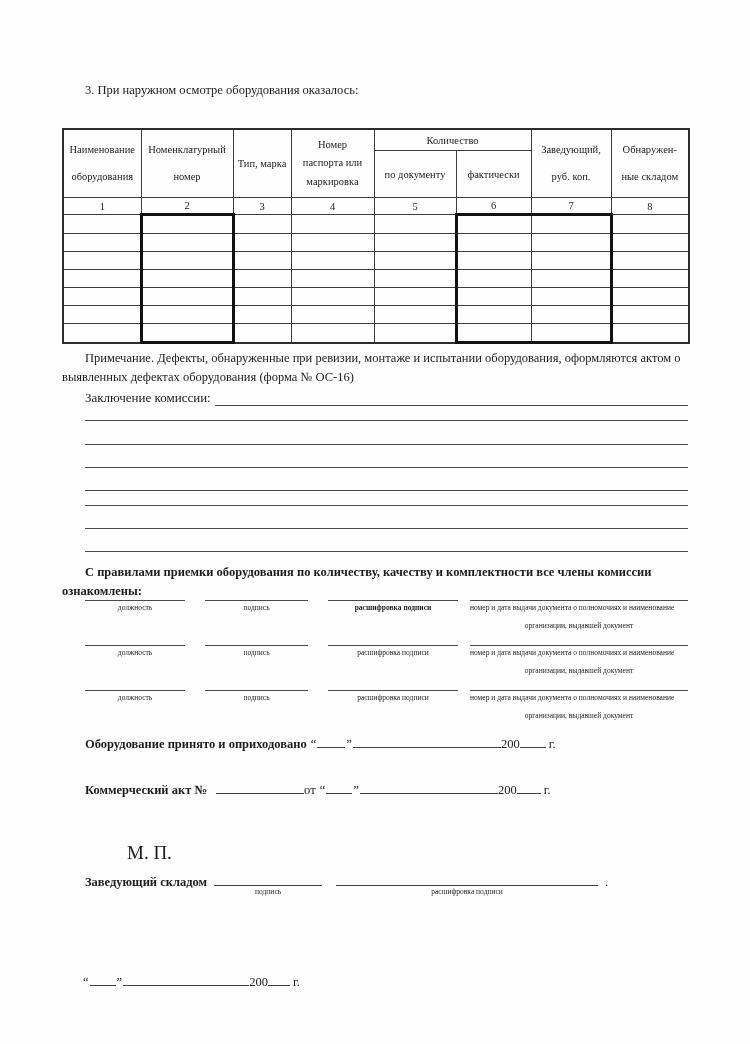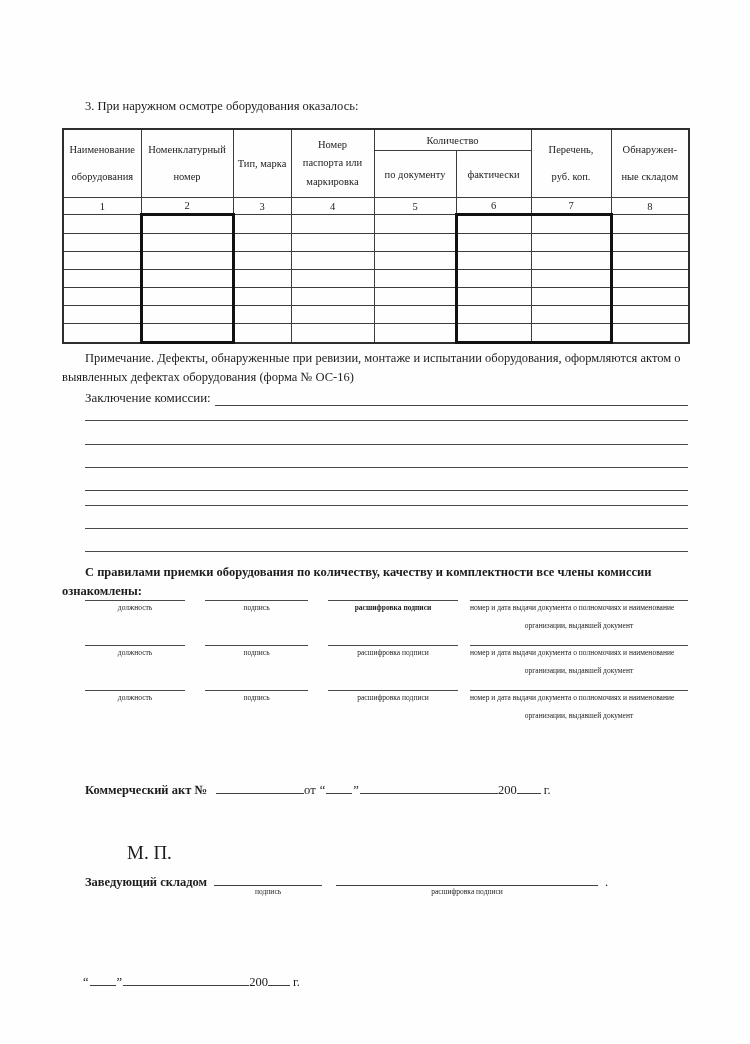--- a/index.html
+++ b/index.html
@@ -63,21 +63,21 @@
 
   
   .useg{display:inline-block;position:relative;border-bottom:1px solid #3f3f3f;height:13px;vertical-align:baseline;margin:0 7px;}
   .ucap{position:absolute;top:15px;left:0;right:0;text-align:center;font-size:7.5px;font-style:normal;color:#242424;white-space:nowrap;}
 </style>
 </head>
 <body>
 
 <div class="page">
 
-  <div class="abs heading" style="left:85px;top:99px;">3. При наружном осмотре оборудования оказалось:</div>
+  <div class="abs heading" style="left:85px;top:83px;">3. При наружном осмотре оборудования оказалось:</div>
 
   <table class="eq abs" style="left:62px;top:128px;">
     <colgroup>
       <col style="width:78px">
         <col style="width:92px">
         <col style="width:58px">
         <col style="width:83px">
       <col style="width:82px">
         <col style="width:75px">
         <col style="width:80px">
@@ -87,21 +87,21 @@
       <tr class="h1">
         <td rowspan="2" class="pre lh-big">Наименование
 оборудования</td>
         <td rowspan="2" class="pre lh-big">Номенклатурный
 номер</td>
         <td rowspan="2">Тип, марка</td>
         <td rowspan="2" class="pre lh-mid">Номер
 паспорта или
 маркировка</td>
         <td colspan="2">Количество</td>
-        <td rowspan="2" class="pre lh-big">Перечень,
+        <td rowspan="2" class="pre lh-big">Заведующий,
 руб. коп.</td>
         <td rowspan="2" class="pre lh-big">Обнаружен-
 ные складом</td>
       </tr>
       <tr class="h2">
         <td>по документу</td>
         <td>фактически</td>
       </tr>
       <tr class="nums">
         <td>1</td>
@@ -248,20 +248,24 @@
       </div>
     <div class="seg" style="left:328px;width:130px;">
       <span class="cap">расшифровка подписи</span>
       </div>
     <div class="seg" style="left:470px;width:218px;">
       <span class="cap1">номер и дата выдачи документа о полномочиях и наименование</span>
       <span class="cap2">организации, выдавшей документ</span>
       </div>
   </div>
 
+  <div class="abs iline" style="left:85px;top:735px;">
+    <span class="bold">Оборудование принято и оприходовано</span>
+    <span class="q">“</span><span class="bl" style="width:28px;"></span><span class="q">”</span><span class="bl" style="width:148px;"></span><span>200</span><span class="bl" style="width:26px;"></span> <span>г.</span>
+  </div>
 
   <div class="abs iline" style="left:85px;top:781px;text-align:right;">
     <span class="bold">Коммерческий акт №</span>
     <span class="bl" style="width:88px;margin-left:6px;"></span><span>от</span>
     <span class="q">“</span><span class="bl" style="width:26px;"></span><span class="q">”</span><span class="bl" style="width:138px;"></span><span>200</span><span class="bl" style="width:24px;"></span> <span>г.</span>
   </div>
 
   <div class="abs" style="left:127px;top:842px;font-size:19px;">М. П.</div>
 
   <div class="abs iline" style="left:85px;top:872px;">

